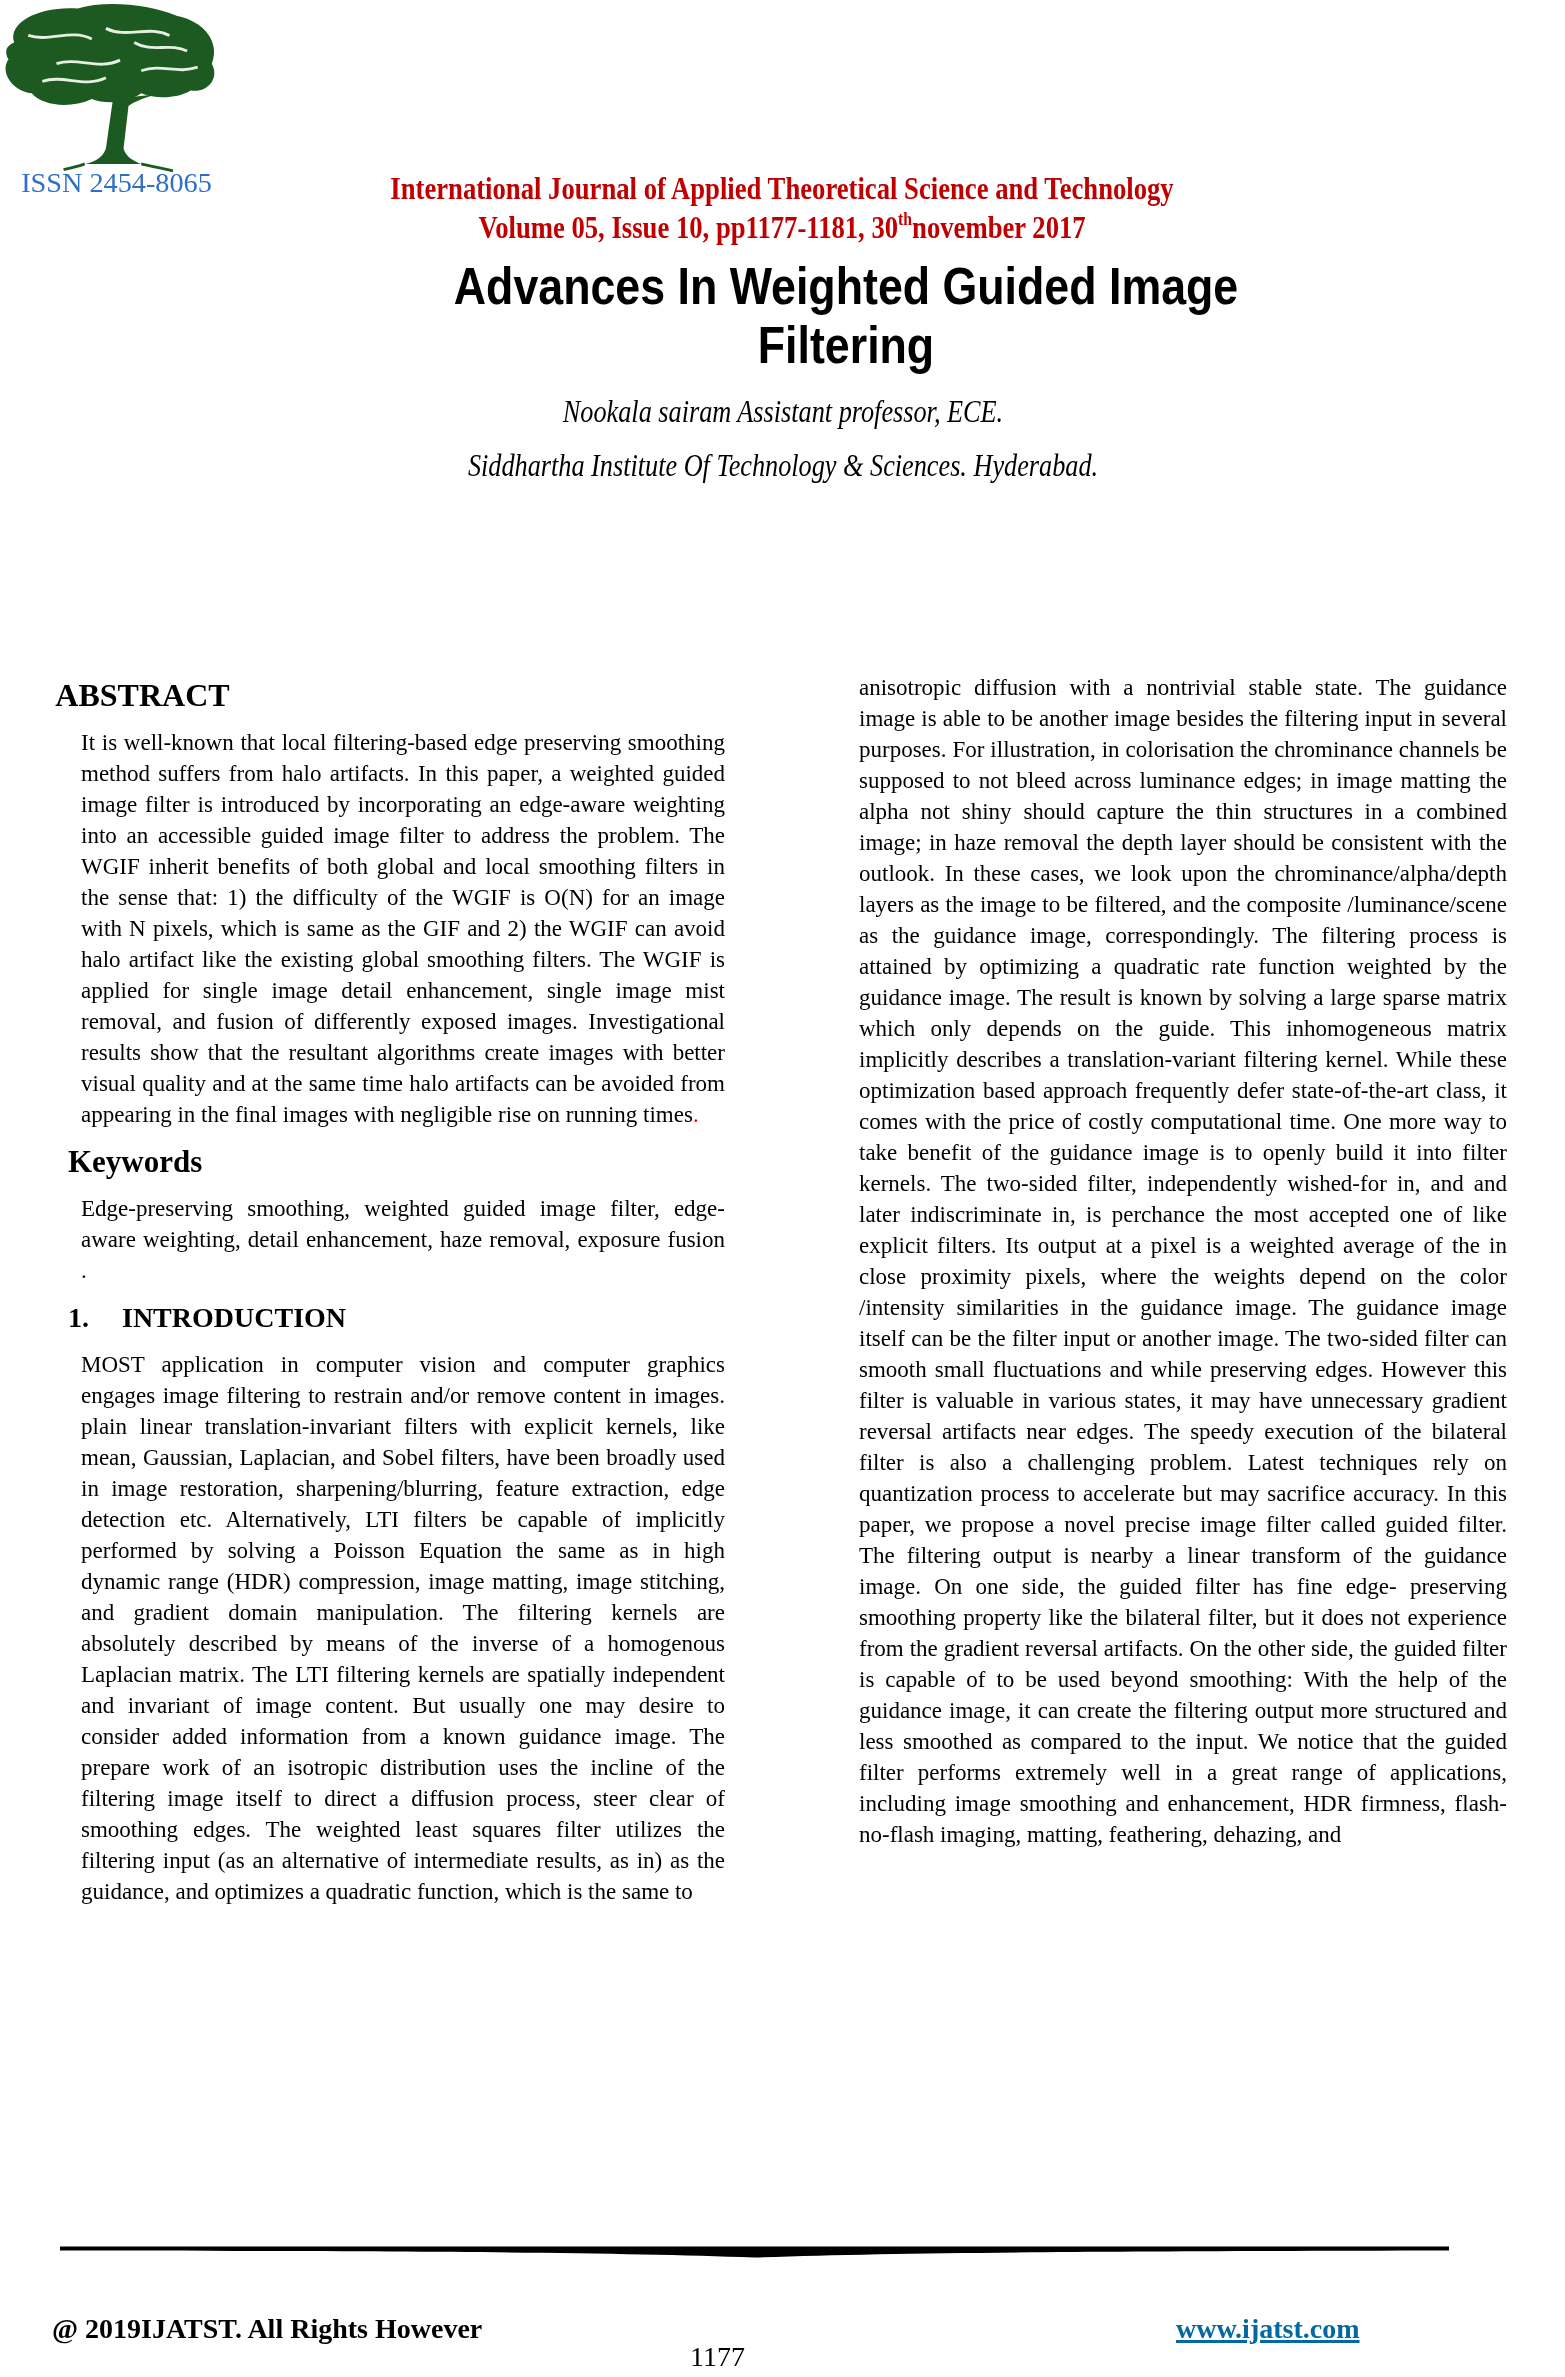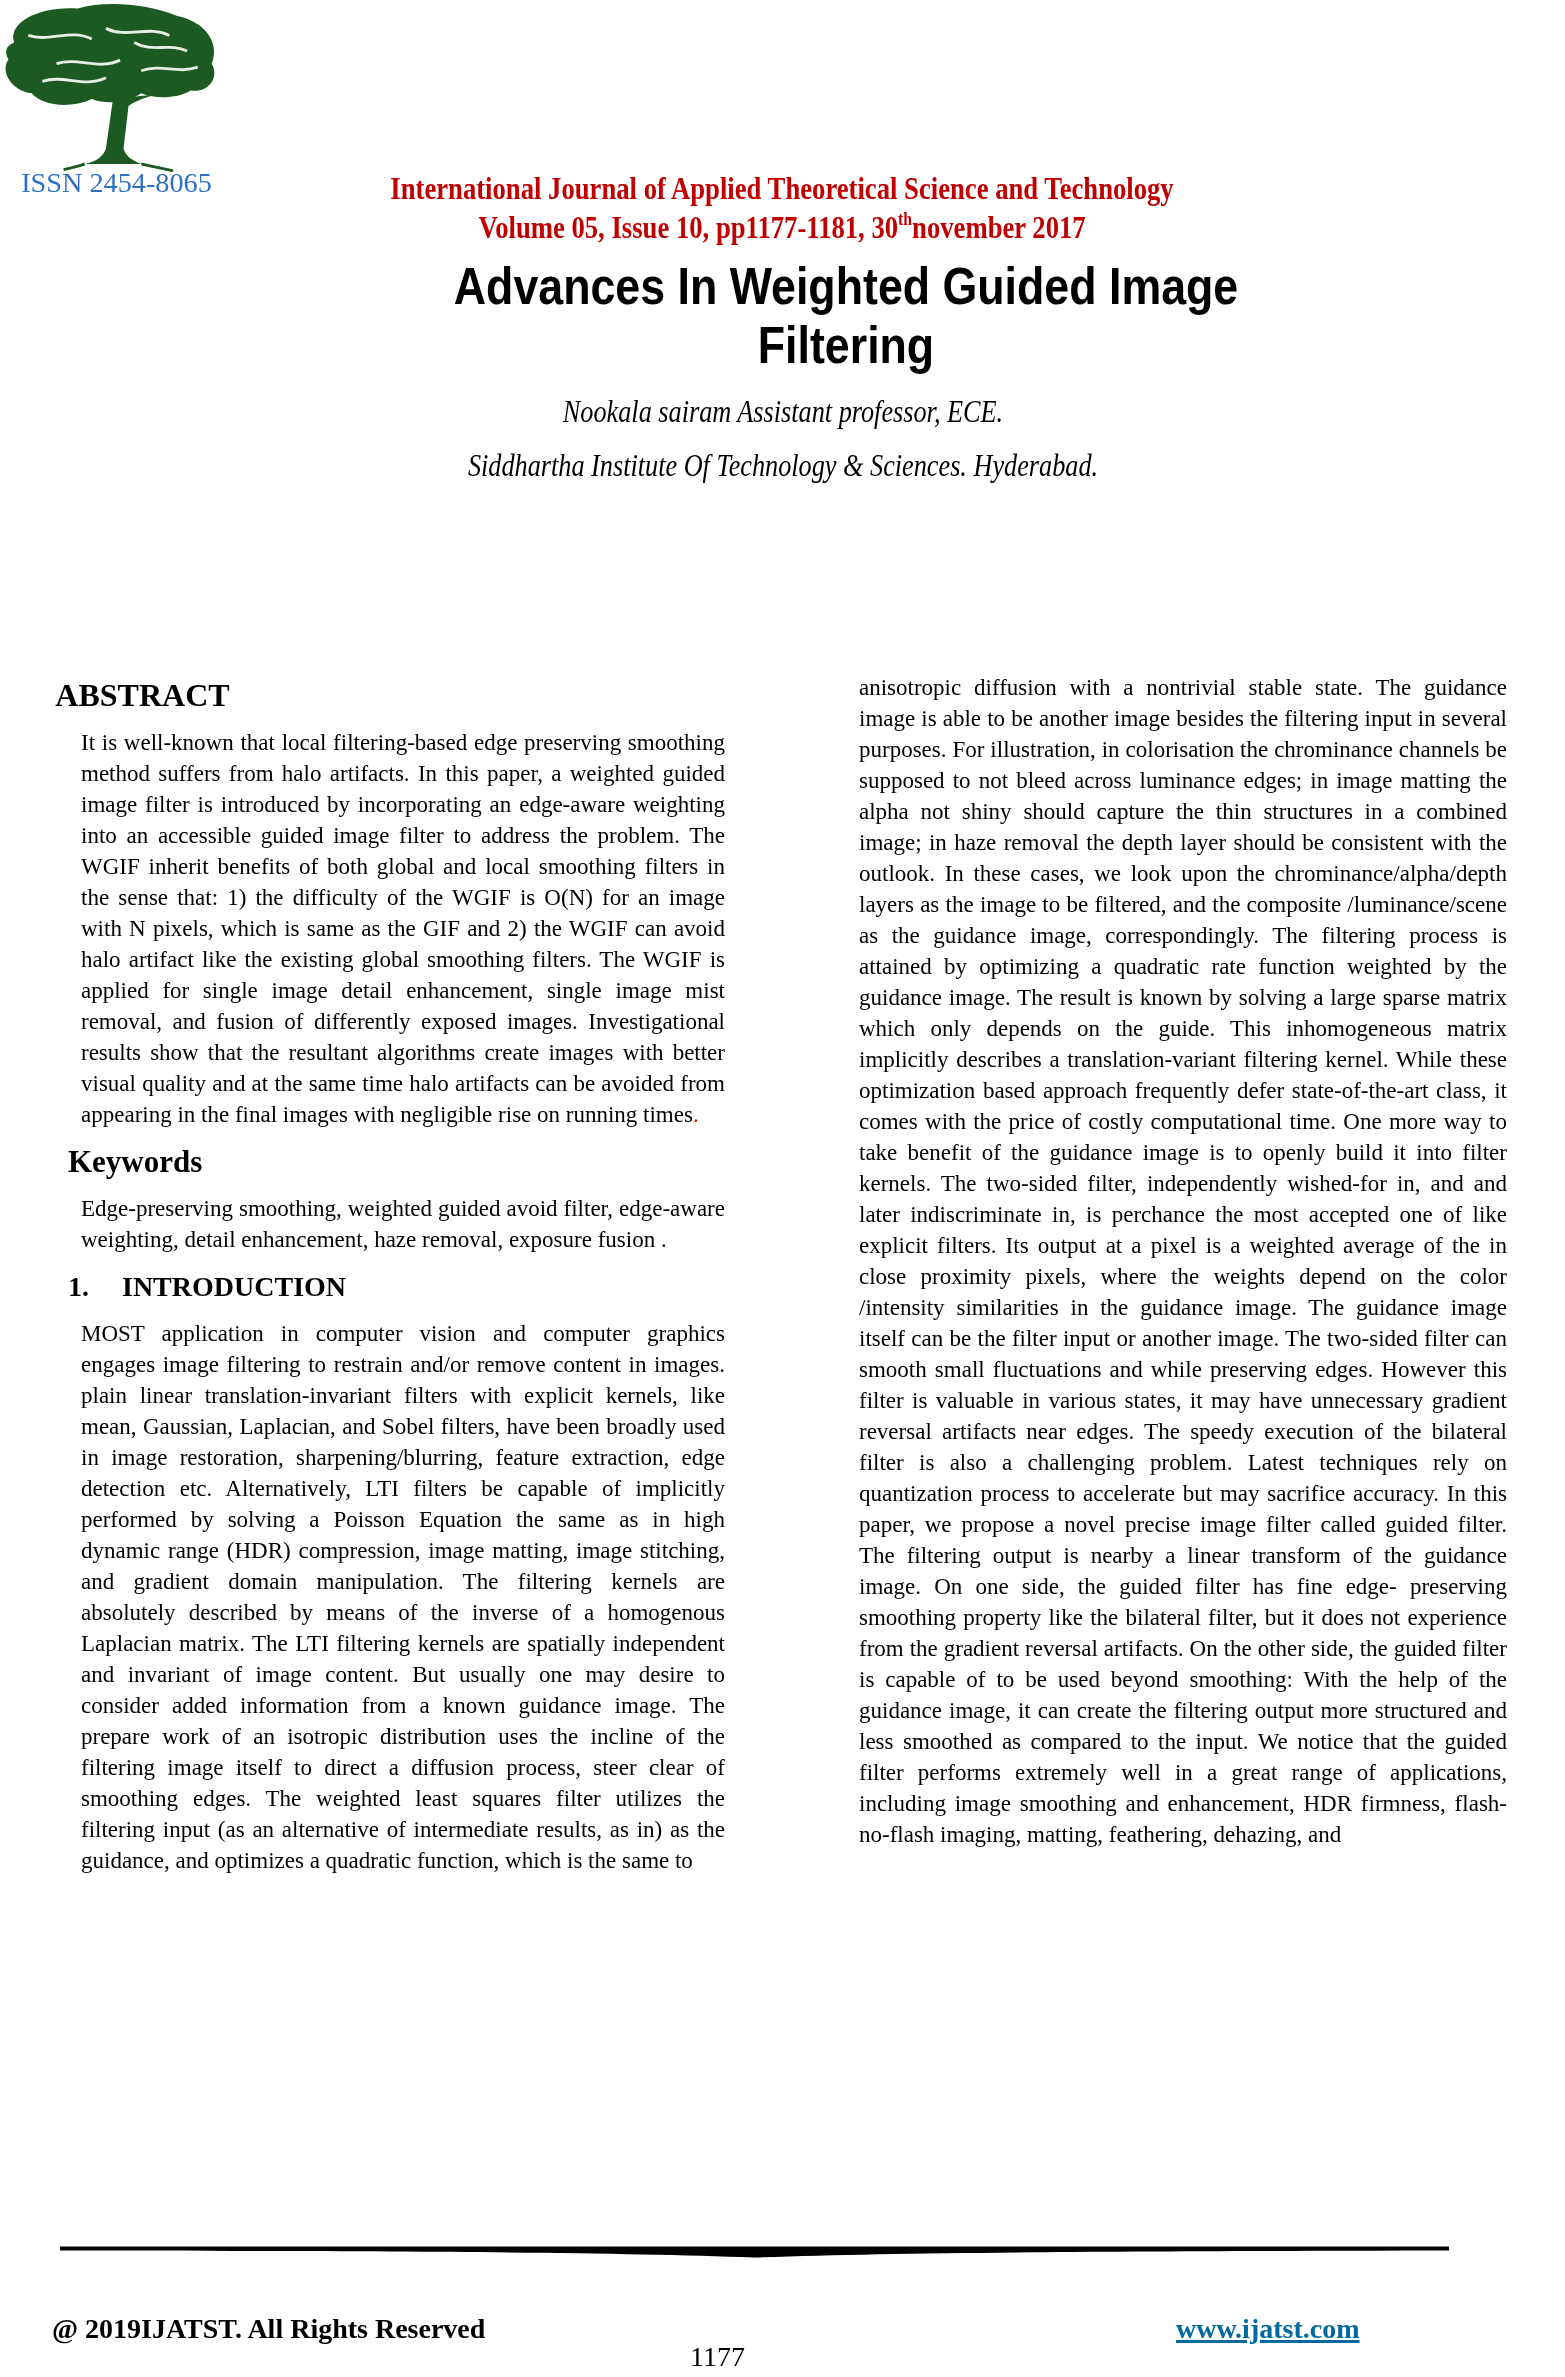--- a/index.html
+++ b/index.html
@@ -119,31 +119,31 @@
 </div>
 
 <div class="author">Nookala sairam Assistant professor, ECE.</div>
 <div class="affil">Siddhartha Institute Of Technology &amp; Sciences. Hyderabad.</div>
 
 <div class="col col-left">
   <h2 class="heading abstract">ABSTRACT</h2>
   <p><span>It is well-known that local filtering-based edge preserving smoothing method suffers from halo artifacts. In this paper, a weighted guided image filter is introduced by incorporating an edge-aware weighting into an accessible guided image filter to address the problem. The WGIF inherit benefits of both global and local smoothing filters in the sense that: 1) the difficulty of the WGIF is O(N) for an image with N pixels, which is same as the GIF and 2) the WGIF can avoid halo artifact like the existing global smoothing filters. The WGIF is applied for single image detail enhancement, single image mist removal, and fusion of differently exposed images. Investigational results show that the resultant algorithms create images with better visual quality and at the same time halo artifacts can be avoided from appearing in the final images with negligible rise on running times</span><span class="red-dot">.</span></p>
 
   <h2 class="heading keywords">Keywords</h2>
-  <p>Edge-preserving smoothing, weighted guided avoid filter, edge-aware weighting, detail enhancement, haze removal, exposure fusion .</p>
+  <p>Edge-preserving smoothing, weighted guided image filter, edge-aware weighting, detail enhancement, haze removal, exposure fusion .</p>
 
   <h2 class="heading intro"><span class="num">1.</span><span>INTRODUCTION</span></h2>
   <p>MOST application in computer vision and computer graphics engages image filtering to restrain and/or remove content in images. plain linear translation-invariant filters with explicit kernels, like mean, Gaussian, Laplacian, and Sobel filters, have been broadly used in image restoration, sharpening/blurring, feature extraction, edge detection etc. Alternatively, LTI filters be capable of implicitly performed by solving a Poisson Equation the same as in high dynamic range (HDR) compression, image matting, image stitching, and gradient domain manipulation. The filtering kernels are absolutely described by means of the inverse of a homogenous Laplacian matrix. The LTI filtering kernels are spatially independent and invariant of image content. But usually one may desire to consider added information from a known guidance image. The prepare work of an isotropic distribution uses the incline of the filtering image itself to direct a diffusion process, steer clear of smoothing edges. The weighted least squares filter utilizes the filtering input (as an alternative of intermediate results, as in) as the guidance, and optimizes a quadratic function, which is the same  to</p>
 </div>
 
 <div class="col col-right">
   <p>anisotropic diffusion with a nontrivial stable state. The guidance image is able to be another image besides the filtering input in several purposes. For illustration, in colorisation the chrominance channels be supposed to not bleed across luminance edges; in image matting the alpha not shiny should capture the thin structures in a combined image; in haze removal the depth layer should be consistent with the outlook. In these cases, we look upon the chrominance/alpha/depth layers as the image to be filtered, and the composite /luminance/scene as the guidance image, correspondingly. The filtering process is attained by optimizing a quadratic rate function weighted by the guidance image. The result is known by solving a large sparse matrix which only depends on the guide. This inhomogeneous matrix implicitly describes a translation-variant filtering kernel. While these optimization based approach frequently defer state-of-the-art class, it comes with the price of costly computational time. One more way to take benefit of the guidance image is to openly build it into filter kernels. The two-sided filter, independently wished-for in, and and later indiscriminate in, is perchance the most accepted one of like explicit filters. Its output at a pixel is a weighted average of the in close proximity pixels, where the weights depend on  the color /intensity similarities in the guidance image. The guidance image itself can be the filter input or another image. The two-sided filter can smooth small fluctuations and while preserving edges. However this filter is valuable in various states, it may have unnecessary gradient reversal artifacts near edges. The speedy execution of the bilateral filter is also a challenging problem. Latest techniques rely on quantization process to accelerate but may sacrifice accuracy. In this paper, we propose a novel precise image filter called guided filter. The filtering output is nearby a linear transform of the guidance image. On one side, the guided filter has fine edge- preserving smoothing property like the bilateral filter, but it does not experience from the gradient reversal artifacts. On the other side, the guided filter is capable of to be used beyond smoothing: With the help of the guidance image, it can create the filtering output more structured and less smoothed as compared to the input. We notice that the guided filter performs extremely well in a great range of applications, including image smoothing and enhancement, HDR firmness, flash-no-flash imaging, matting, feathering, dehazing, and</p>
 </div>
 
 <div class="footer-rule">
   <svg viewBox="0 0 1970 20" preserveAspectRatio="none">
     <path d="M0 2 L1970 2 L1970 8 C1500 9 1200 10 985 18 C770 10 470 9 0 8 Z" fill="#000"></path>
   </svg>
 </div>
-<div class="footer footer-left">@ 2019IJATST. All Rights Reserved</div>
+<div class="footer footer-left">@ 2019IJATST. All Rights However</div>
 <div class="footer footer-page">1177</div>
 <a class="footer footer-link">www.ijatst.com</a>
 
 
 </body></html>

